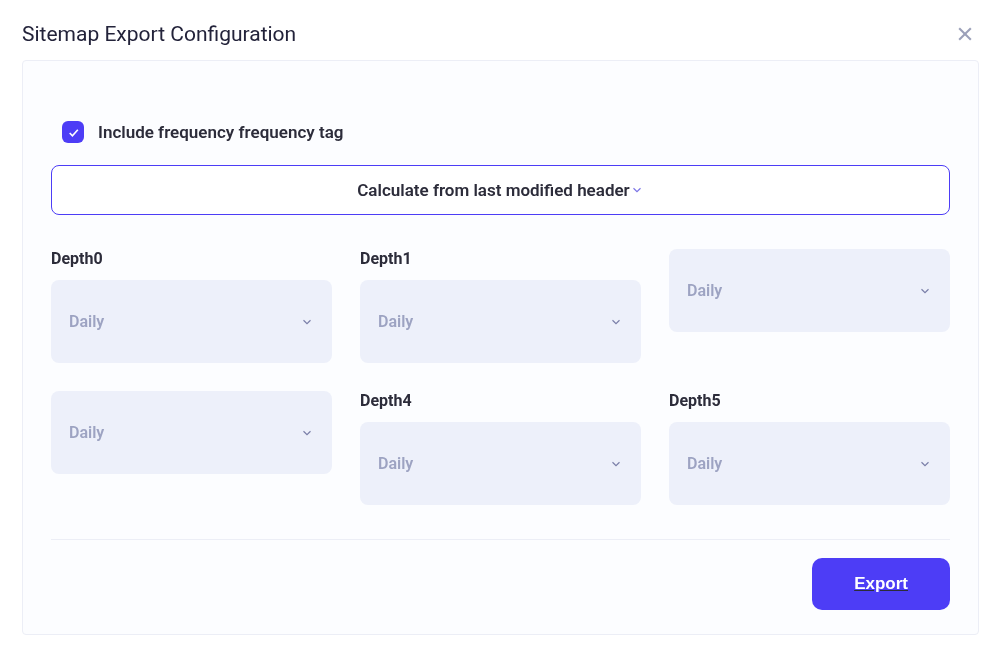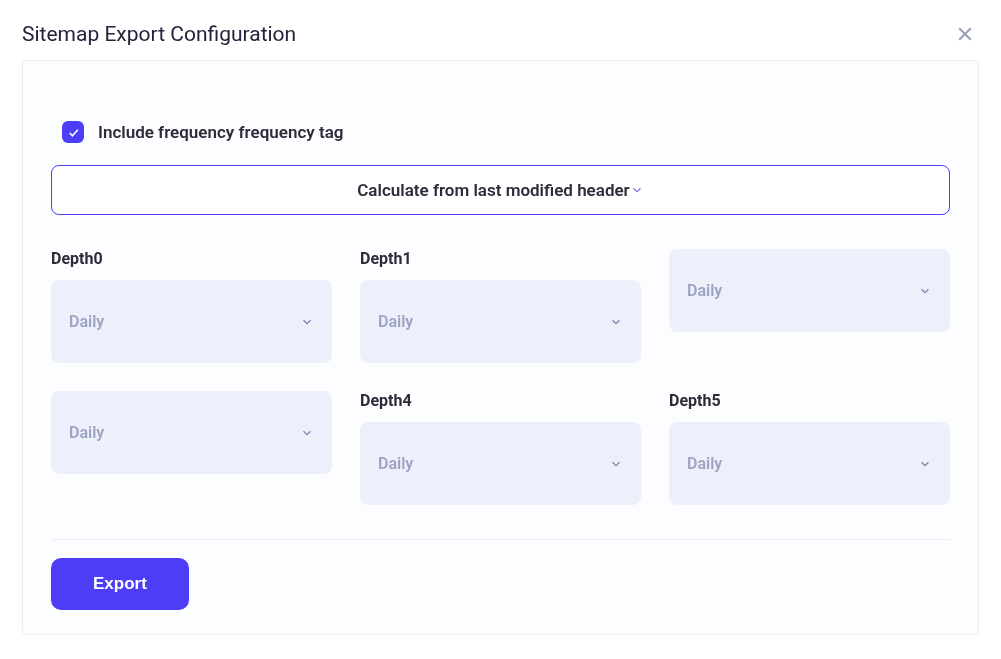--- a/index.html
+++ b/index.html
@@ -176,21 +176,23 @@
       font-weight: 600;
       color: #9da3c2;
     }
     .separator {
       border: none;
       border-top: 1px solid #eceef6;
       margin-top: 34px;
     }
     .footer {
       display: flex;
+      justify-content: flex-end;
       margin-top: 18px;
+      text-decoration: underline;
     }
     .export-btn {
       background: #4d3df6;
       color: #ffffff;
       border: none;
       border-radius: 10px;
       padding: 16px 42px;
       font-size: 17px;
       font-weight: 600;
       cursor: pointer;

